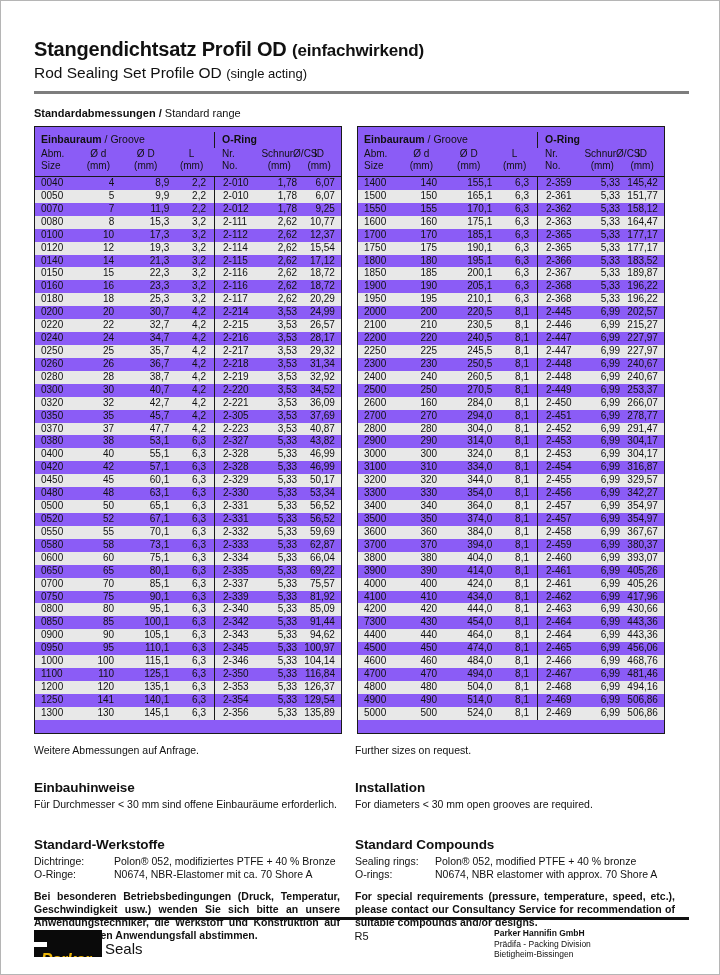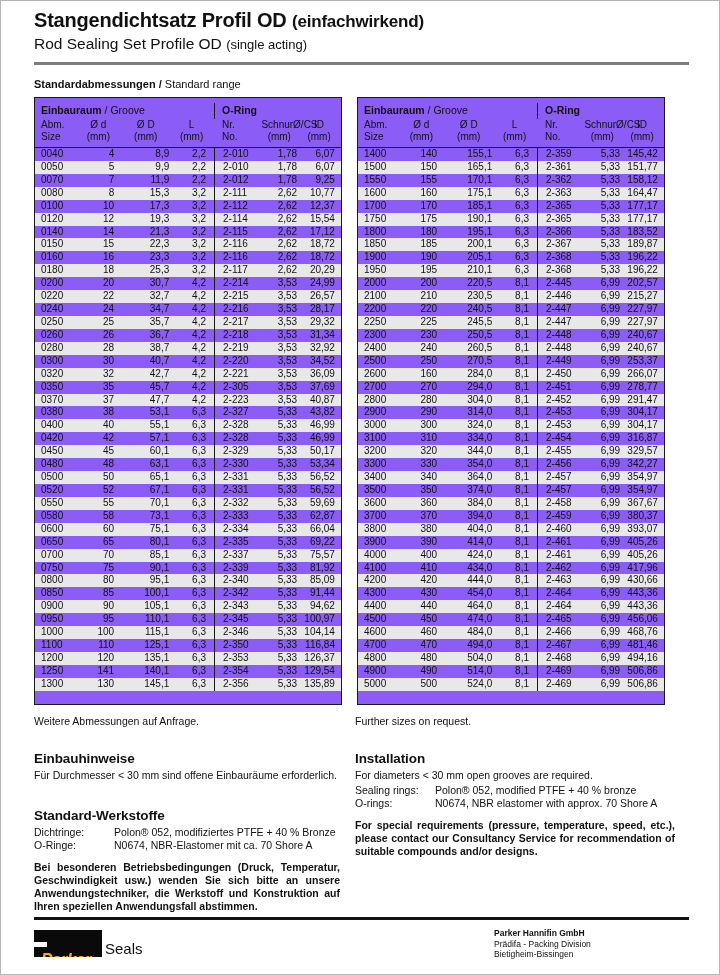--- a/index.html
+++ b/index.html
@@ -1,18 +1,18 @@
 <!DOCTYPE html>
 <html><head>
 <meta charset="utf-8">
 <style>
   html,body{margin:0;padding:0;background:#fff;}
   .page{position:relative;width:718px;height:973px;background:#fff;border:1px solid #b5b5b5;
         font-family:"Liberation Sans","DejaVu Sans",sans-serif;color:#111;overflow:hidden;}
-  .content{padding:8px 30px 0 33px;}
+  .content{padding:14px 30px 0 33px;margin-top:23px;}
 
   
   .title-line{font-weight:bold;font-size:20px;letter-spacing:-0.2px;}
   .title-line .paren{font-size:17px;}
   .subtitle-line{font-size:15.5px;margin-top:3px;}
   .subtitle-line .paren{font-size:13px;}
   .rule{height:3px;background:#7d7d7d;margin-top:9px;width:655px;}
   .range-label{margin-top:13px;font-size:11px;}
   .range-label b{font-weight:bold;}
 
@@ -840,21 +840,21 @@
             <div class="trow">
               <span class="cell c1">4200</span>
               <span class="cell c2">420</span>
               <span class="cell c3">444,0</span>
               <span class="cell c4">8,1</span>
               <span class="cell c5">2-463</span>
               <span class="cell c6">6,99</span>
               <span class="cell c7">430,66</span>
             </div>
             <div class="trow">
-              <span class="cell c1">4300</span>
+              <span class="cell c1">7300</span>
               <span class="cell c2">430</span>
               <span class="cell c3">454,0</span>
               <span class="cell c4">8,1</span>
               <span class="cell c5">2-464</span>
               <span class="cell c6">6,99</span>
               <span class="cell c7">443,36</span>
             </div>
             <div class="trow">
               <span class="cell c1">4400</span>
               <span class="cell c2">440</span>
@@ -941,20 +941,21 @@
             <span class="dl">O-Ringe:</span>
             <span>N0674, NBR-Elastomer mit ca. 70 Shore A</span>
           </div>
         </div>
         <div class="bold-para">Bei besonderen Betriebsbedingungen (Druck, Temperatur, Geschwindigkeit usw.) wenden Sie sich bitte an unsere Anwendungstechniker, die Werkstoff und Konstruktion auf Ihren speziellen Anwendungsfall abstimmen.</div>
       </div>
 
       <div class="col-r">
         <div class="sec-head mt-inst">Installation</div>
         <div class="sec-body">For diameters &lt; 30 mm open grooves are required.</div>
+        <div class="sec-head mt-mat">Standard Compounds</div>
         <div class="def-rows">
           <div class="def-row">
             <span class="dl">Sealing rings:</span>
             <span>Polon® 052, modified PTFE + 40 % bronze</span>
           </div>
           <div class="def-row">
             <span class="dl">O-rings:</span>
             <span>N0674, NBR elastomer with approx. 70 Shore A</span>
           </div>
         </div>
@@ -967,20 +968,21 @@
   <div class="footer">
     <div class="footer-rule"></div>
     <div class="footer-row">
       <div class="logo-wrap">
         <div class="parker-box">
           <span class="notch"></span>
           <span class="ptext">Parker</span>
         </div>
         <span class="seals-text">Seals</span>
       </div>
+      <div class="page-ref">R5</div>
       <div class="company">
         <div class="l0">Parker Hannifin GmbH</div>
         <div>Prädifa - Packing Division</div>
         <div>Bietigheim-Bissingen</div>
       </div>
     </div>
   </div>
 </div>
 
 </body></html>

